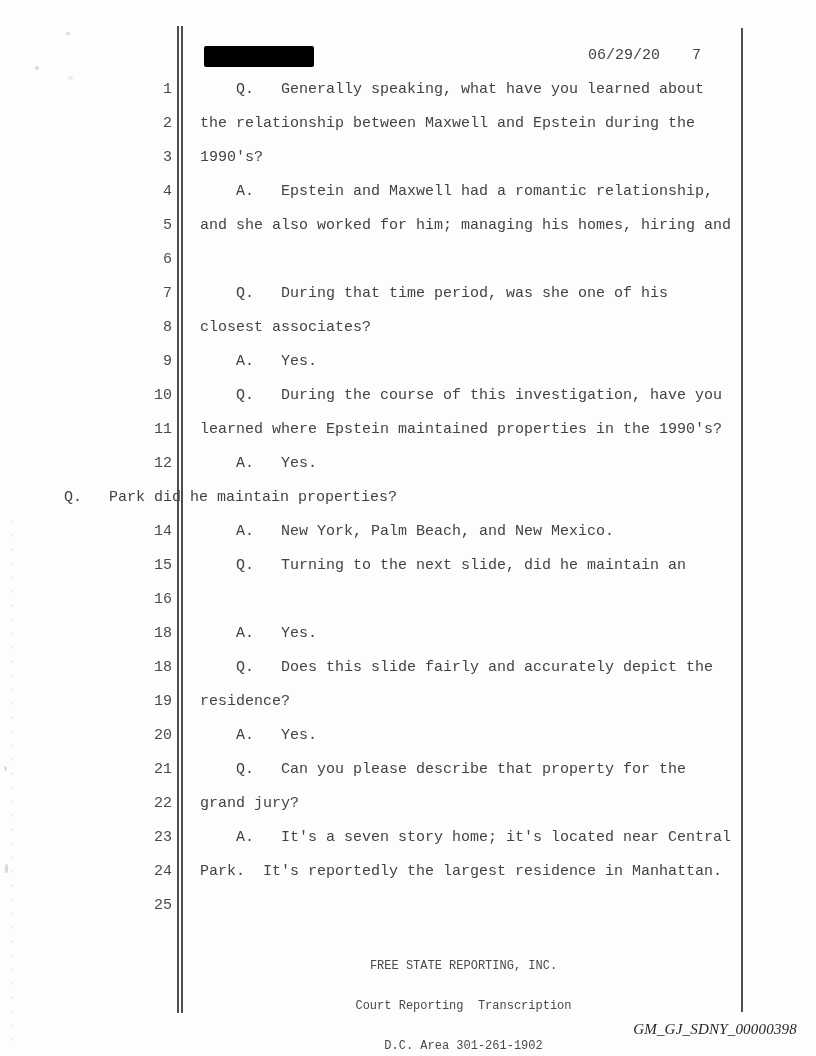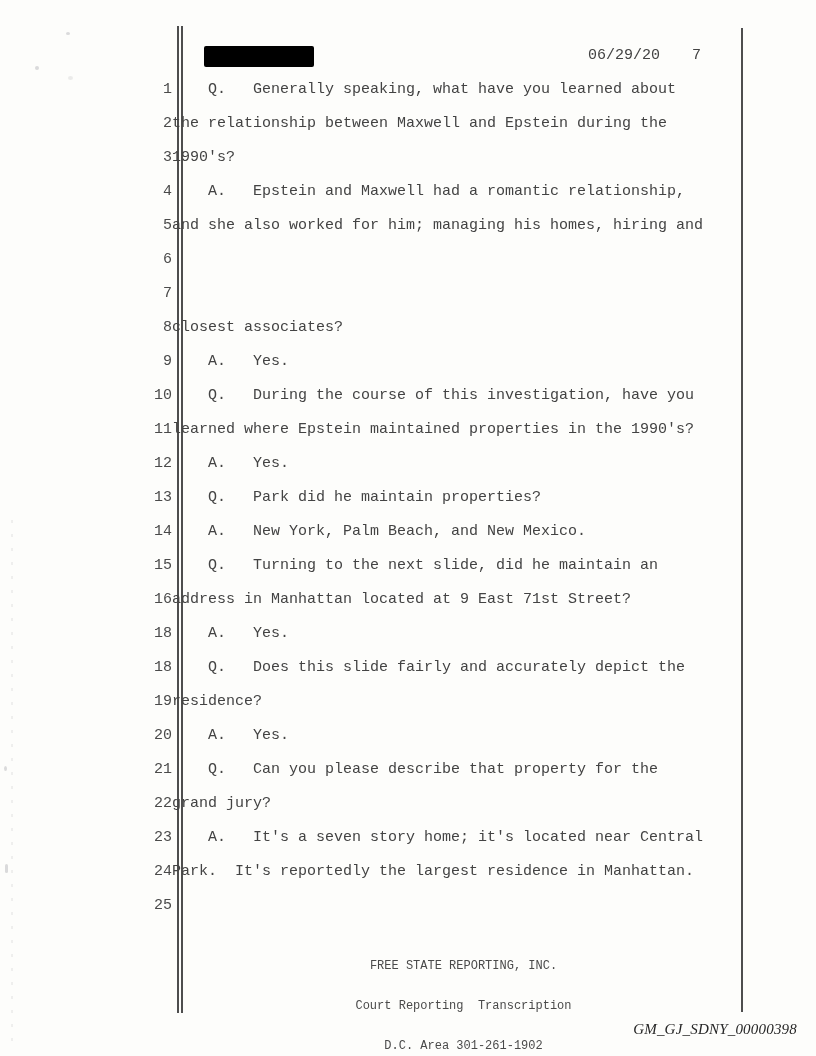--- a/index.html
+++ b/index.html
@@ -93,20 +93,21 @@
     line-height: 34px;
     font-size: 15px;
   }
   .t-num {
     width: 172px;
     text-align: right;
     flex: 0 0 auto;
     color: #4a4a4a;
   }
   .t-text {
+    margin-left: 28px;
     white-space: pre;
     flex: 0 0 auto;
   }
 
   
   .footer {
     position: absolute;
     top: 933px;
     left: 200px;
     width: 527px;
@@ -167,20 +168,21 @@
     </div>
       <div class="t-line">
       <span class="t-num">5</span>
       <span class="t-text">and she also worked for him; managing his homes, hiring and</span>
     </div>
       <div class="t-line">
       <span class="t-num">6</span>
     </div>
       <div class="t-line">
       <span class="t-num">7</span>
+      <span class="t-text">    Q.   During that time period, was she one of his</span>
     </div>
       <div class="t-line">
       <span class="t-num">8</span>
       <span class="t-text">closest associates?</span>
     </div>
       <div class="t-line">
       <span class="t-num">9</span>
       <span class="t-text">    A.   Yes.</span>
     </div>
       <div class="t-line">
@@ -189,34 +191,32 @@
     </div>
       <div class="t-line">
       <span class="t-num">11</span>
       <span class="t-text">learned where Epstein maintained properties in the 1990's?</span>
     </div>
       <div class="t-line">
       <span class="t-num">12</span>
       <span class="t-text">    A.   Yes.</span>
     </div>
       <div class="t-line">
-      <span class="t-num">13</span>
       <span class="t-text">    Q.   Park did he maintain properties?</span>
     </div>
       <div class="t-line">
       <span class="t-num">14</span>
       <span class="t-text">    A.   New York, Palm Beach, and New Mexico.</span>
     </div>
       <div class="t-line">
       <span class="t-num">15</span>
       <span class="t-text">    Q.   Turning to the next slide, did he maintain an</span>
     </div>
       <div class="t-line">
       <span class="t-num">16</span>
-      <span class="t-text">address in Manhattan located at 9 East 71st Street?</span>
     </div>
       <div class="t-line">
       <span class="t-num">18</span>
       <span class="t-text">    A.   Yes.</span>
     </div>
       <div class="t-line">
       <span class="t-num">18</span>
       <span class="t-text">    Q.   Does this slide fairly and accurately depict the</span>
     </div>
       <div class="t-line">

